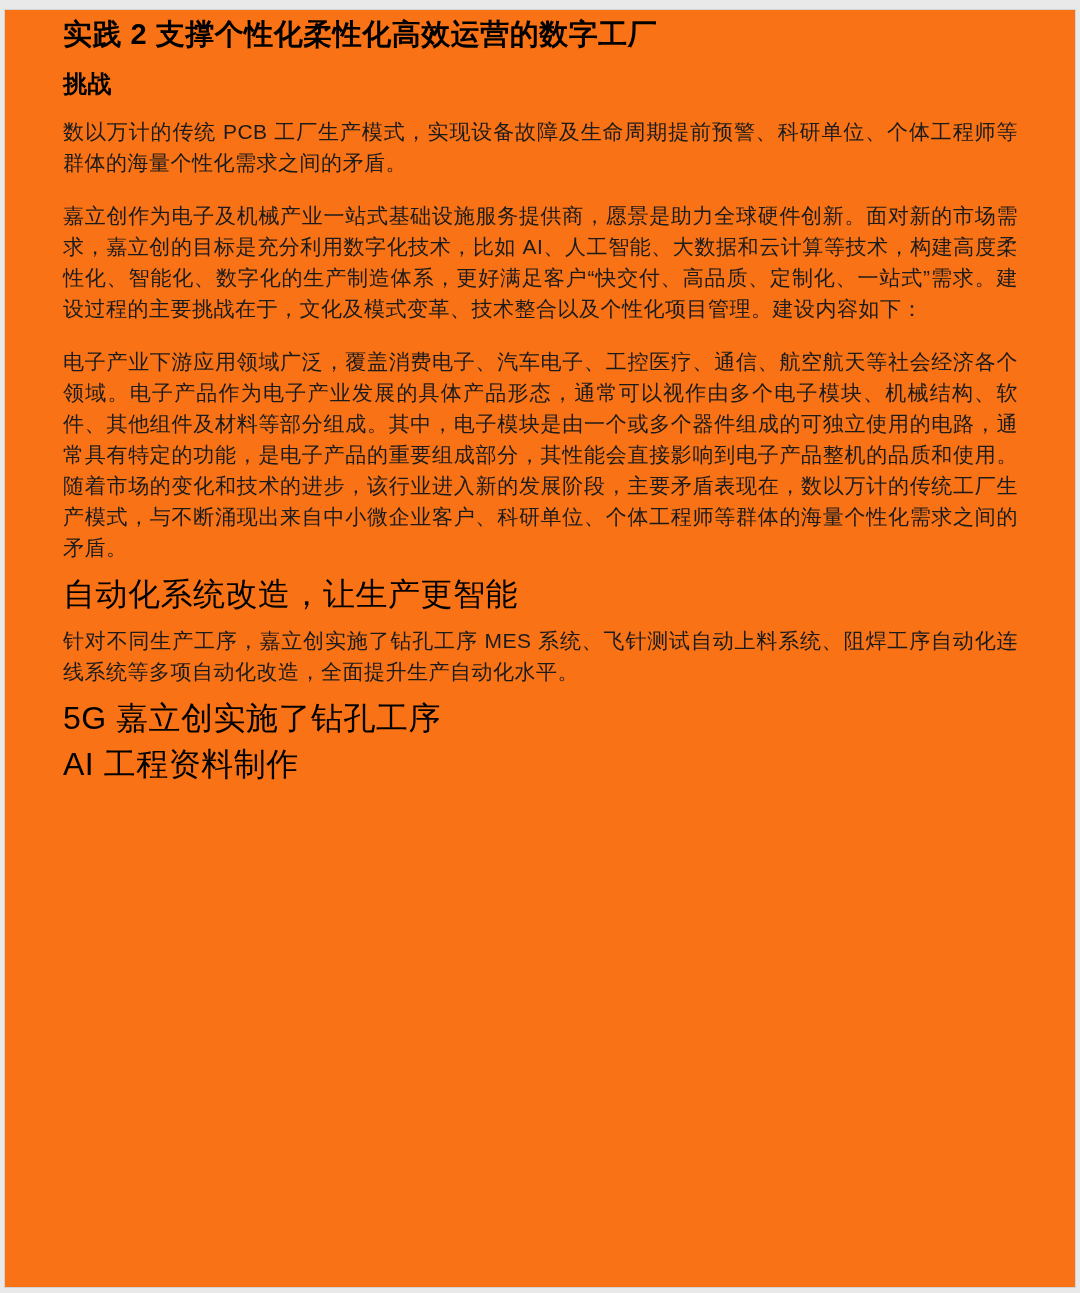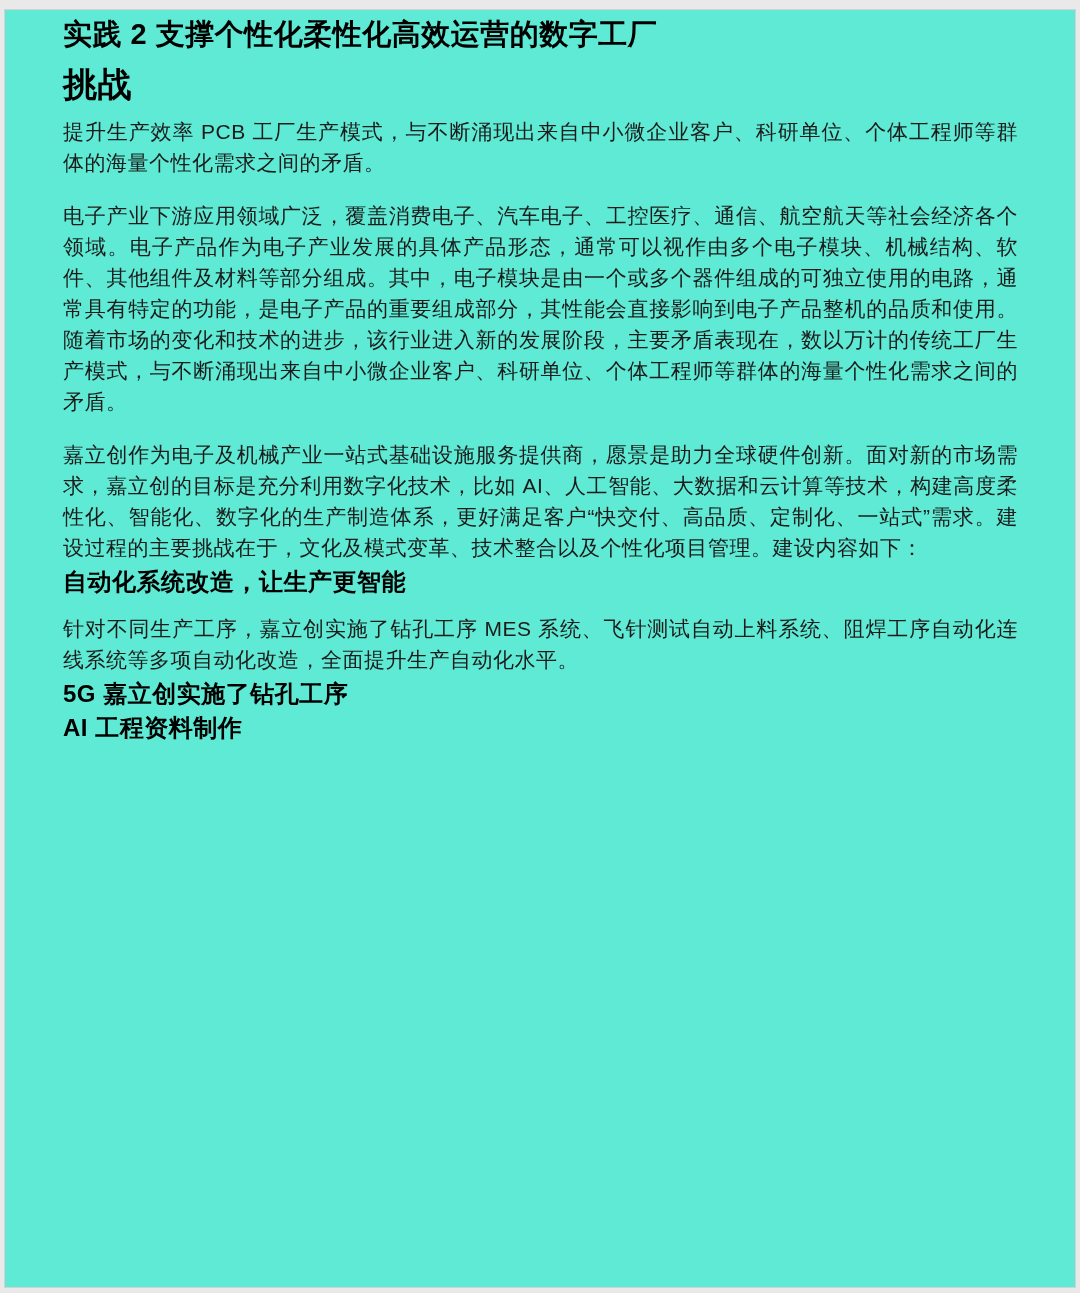--- a/index.html
+++ b/index.html
@@ -11,52 +11,52 @@
     background: #e9e9e9;
     font-family: "Liberation Sans", "DejaVu Sans", sans-serif;
     overflow: hidden;
   }
   .page {
     position: absolute;
     left: 4px;
     top: 9px;
     width: 1072px;
     height: 1279px;
-    background: #5eead4;
+    background: #f97316;
     border: 1px solid #d2d2d2;
     overflow: hidden;
   }
   .content {
     padding: 6px 57px 0 58px;
     width: 100%;
   }
   h1.doc-title {
     margin: 0;
     padding: 0;
     font-size: 29px;
     line-height: 36px;
     font-weight: bold;
     color: #000000;
     letter-spacing: 0.5px;
   }
   h2.sec-h2 {
     margin: 16px 0 0 0;
     padding: 0;
-    font-size: 34px;
+    font-size: 24px;
     line-height: 32px;
     font-weight: bold;
     color: #000000;
     letter-spacing: 0.5px;
   }
   h3.sec-h3 {
-    margin: 4px 0 0 0;
+    margin: 16px 0 0 0;
     padding: 0;
-    font-size: 24px;
+    font-size: 32px;
     line-height: 30px;
-    font-weight: bold;
+    font-weight: normal;
     color: #000000;
     letter-spacing: 0.5px;
   }
   p.body-para {
     margin: 16px 0 0 0;
     padding: 0;
     font-size: 21px;
     line-height: 31px;
     color: #1b1b1b;
     text-align: justify;
@@ -70,24 +70,24 @@
 </style>
 </head>
 <body>
 
 <div class="page">
   <div class="content">
 
     <h1 class="doc-title">实践 2 支撑个性化柔性化高效运营的数字工厂</h1>
 
     <h2 class="sec-h2">挑战</h2>
-    <p class="body-para">提升生产效率 PCB 工厂生产模式，与不断涌现出来自中小微企业客户、科研单位、个体工程师等群体的海量个性化需求之间的矛盾。</p>
+    <p class="body-para">数以万计的传统 PCB 工厂生产模式，实现设备故障及生命周期提前预警、科研单位、个体工程师等群体的海量个性化需求之间的矛盾。</p>
 
+    <p class="body-para">嘉立创作为电子及机械产业一站式基础设施服务提供商，愿景是助力全球硬件创新。面对新的市场需求，嘉立创的目标是充分利用数字化技术，比如 AI、人工智能、大数据和云计算等技术，构建高度柔性化、智能化、数字化的生产制造体系，更好满足客户“快交付、高品质、定制化、一站式”需求。建设过程的主要挑战在于，文化及模式变革、技术整合以及个性化项目管理。建设内容如下：</p>
     <p class="body-para">电子产业下游应用领域广泛，覆盖消费电子、汽车电子、工控医疗、通信、航空航天等社会经济各个领域。电子产品作为电子产业发展的具体产品形态，通常可以视作由多个电子模块、机械结构、软件、其他组件及材料等部分组成。其中，电子模块是由一个或多个器件组成的可独立使用的电路，通常具有特定的功能，是电子产品的重要组成部分，其性能会直接影响到电子产品整机的品质和使用。随着市场的变化和技术的进步，该行业进入新的发展阶段，主要矛盾表现在，数以万计的传统工厂生产模式，与不断涌现出来自中小微企业客户、科研单位、个体工程师等群体的海量个性化需求之间的矛盾。</p>
-    <p class="body-para">嘉立创作为电子及机械产业一站式基础设施服务提供商，愿景是助力全球硬件创新。面对新的市场需求，嘉立创的目标是充分利用数字化技术，比如 AI、人工智能、大数据和云计算等技术，构建高度柔性化、智能化、数字化的生产制造体系，更好满足客户“快交付、高品质、定制化、一站式”需求。建设过程的主要挑战在于，文化及模式变革、技术整合以及个性化项目管理。建设内容如下：</p>
 
     <h3 class="sec-h3">自动化系统改造，让生产更智能</h3>
     <p class="body-para">针对不同生产工序，嘉立创实施了钻孔工序 MES 系统、飞针测试自动上料系统、阻焊工序自动化连线系统等多项自动化改造，全面提升生产自动化水平。</p>
 
     <h3 class="sec-h3">5G 嘉立创实施了钻孔工序</h3>
 
     <h3 class="sec-h3">AI 工程资料制作</h3>
 
 
   </div>

